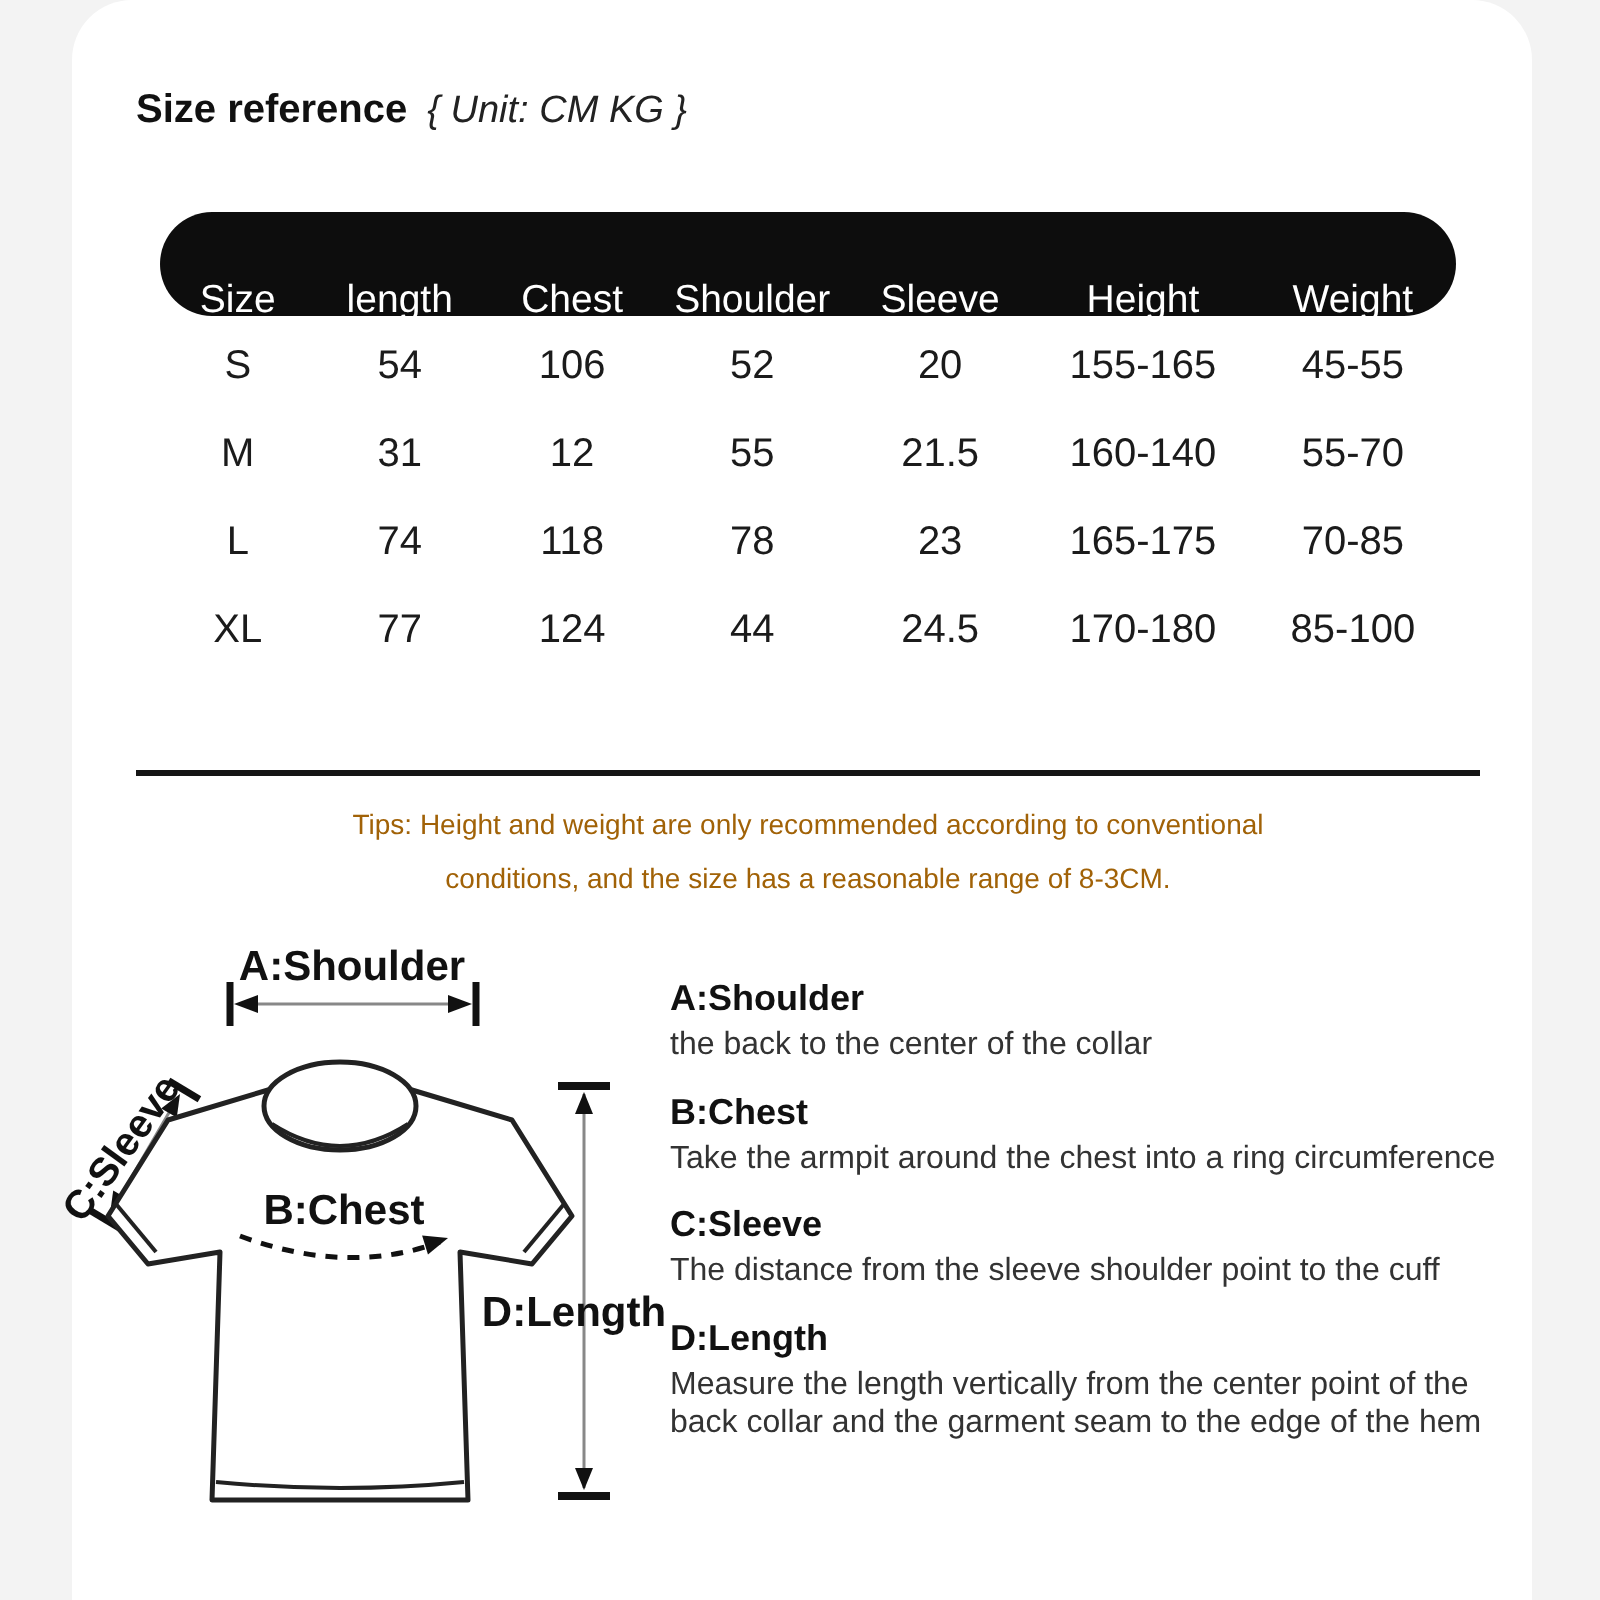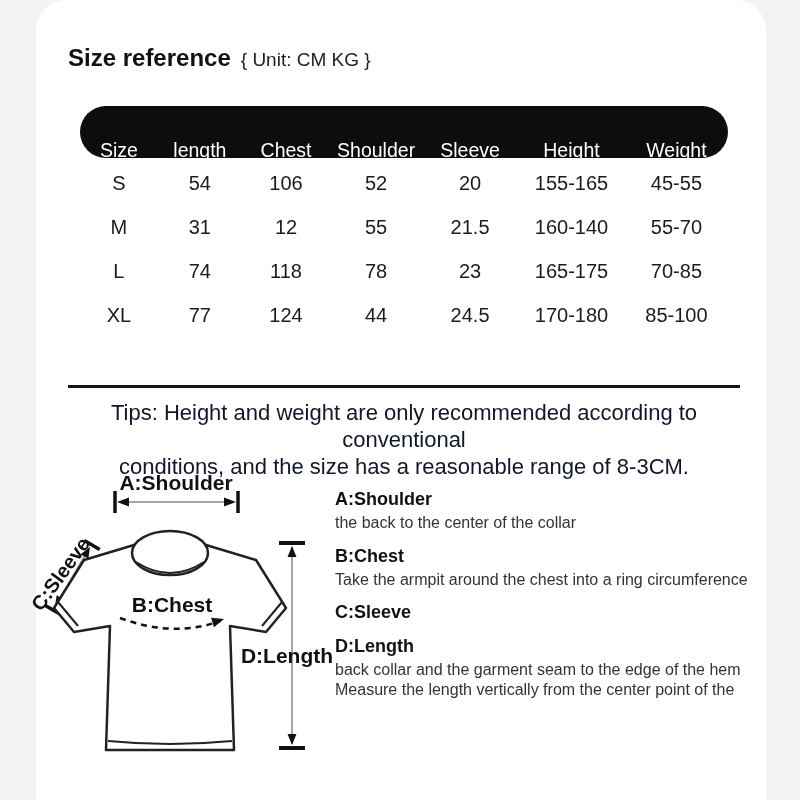--- a/index.html
+++ b/index.html
@@ -8,40 +8,40 @@
     background:#f3f3f3;
     font-family:"Liberation Sans", sans-serif;
     color:#1a1a1a;
   }
   .card{
     position:absolute;left:36px;top:0;width:730px;height:800px;
     background:#ffffff;border-radius:30px 30px 0 0;
   }
   
   .title-row{position:absolute;left:68px;top:44px;white-space:nowrap;}
-  .title-row .main{font-size:24px;font-weight:bold;color:#111;letter-spacing:0;}
-  .title-row .unit{font-size:19px;font-weight:normal;color:#222;margin-left:10px;}
+  .title-row .main{font-size:20px;font-weight:bold;color:#111;letter-spacing:0;}
+  .title-row .unit{font-size:19px;font-weight:normal;color:#222;margin-left:10px;font-style:italic;}
   
   .pill{
     position:absolute;left:80px;top:106px;width:648px;height:52px;
     background:#0d0d0d;border-radius:26px;
     display:grid;grid-template-columns:12% 13% 13.6% 14.2% 14.8% 16.5% 15.9%;
     align-items:center;
   }
   .pill span{color:#fff;font-size:19.5px;text-align:center;margin-top:33px;}
   .rows{position:absolute;left:80px;top:161px;width:648px;}
   .trow{
     display:grid;grid-template-columns:12% 13% 13.6% 14.2% 14.8% 16.5% 15.9%;
     height:44px;align-items:center;
   }
   .trow span{font-size:20px;color:#1b1b1b;text-align:center;}
   
   .divider{position:absolute;left:68px;top:385px;width:672px;height:3px;background:#151515;}
   .tips{position:absolute;left:68px;top:399px;width:672px;text-align:center;
-        font-size:22px;line-height:27px;color:#0f172a;}
+        font-size:14px;line-height:27px;color:#a16207;}
   
   .diagram{position:absolute;left:30px;top:460px;width:320px;height:330px;}
   .diagram text{fill:#111;font-family:"Liberation Sans", sans-serif;font-weight:bold;}
   
   .defs{position:absolute;left:335px;top:488px;width:436px;}
   .def-block{margin-bottom:12px;}
   .def-term{font-size:18px;font-weight:bold;color:#111;line-height:22px;margin-bottom:3px;}
   .def-line{font-size:16px;color:#333;line-height:19.5px;}
 </style>
 </head>
@@ -158,19 +158,20 @@
   <div class="def-block">
     <div class="def-term">A:Shoulder</div>
     <div class="def-line">the back to the center of the collar</div>
   </div>
   <div class="def-block">
     <div class="def-term">B:Chest</div>
     <div class="def-line">Take the armpit around the chest into a ring circumference</div>
   </div>
   <div class="def-block">
     <div class="def-term">C:Sleeve</div>
+    <div class="def-line">The distance from the sleeve shoulder point to the cuff</div>
   </div>
   <div class="def-block">
     <div class="def-term">D:Length</div>
+    <div class="def-line">Measure the length vertically from the center point of the</div>
     <div class="def-line">back collar and the garment seam to the edge of the hem</div>
-    <div class="def-line">Measure the length vertically from the center point of the</div>
   </div>
 </div>
 
 </body></html>

